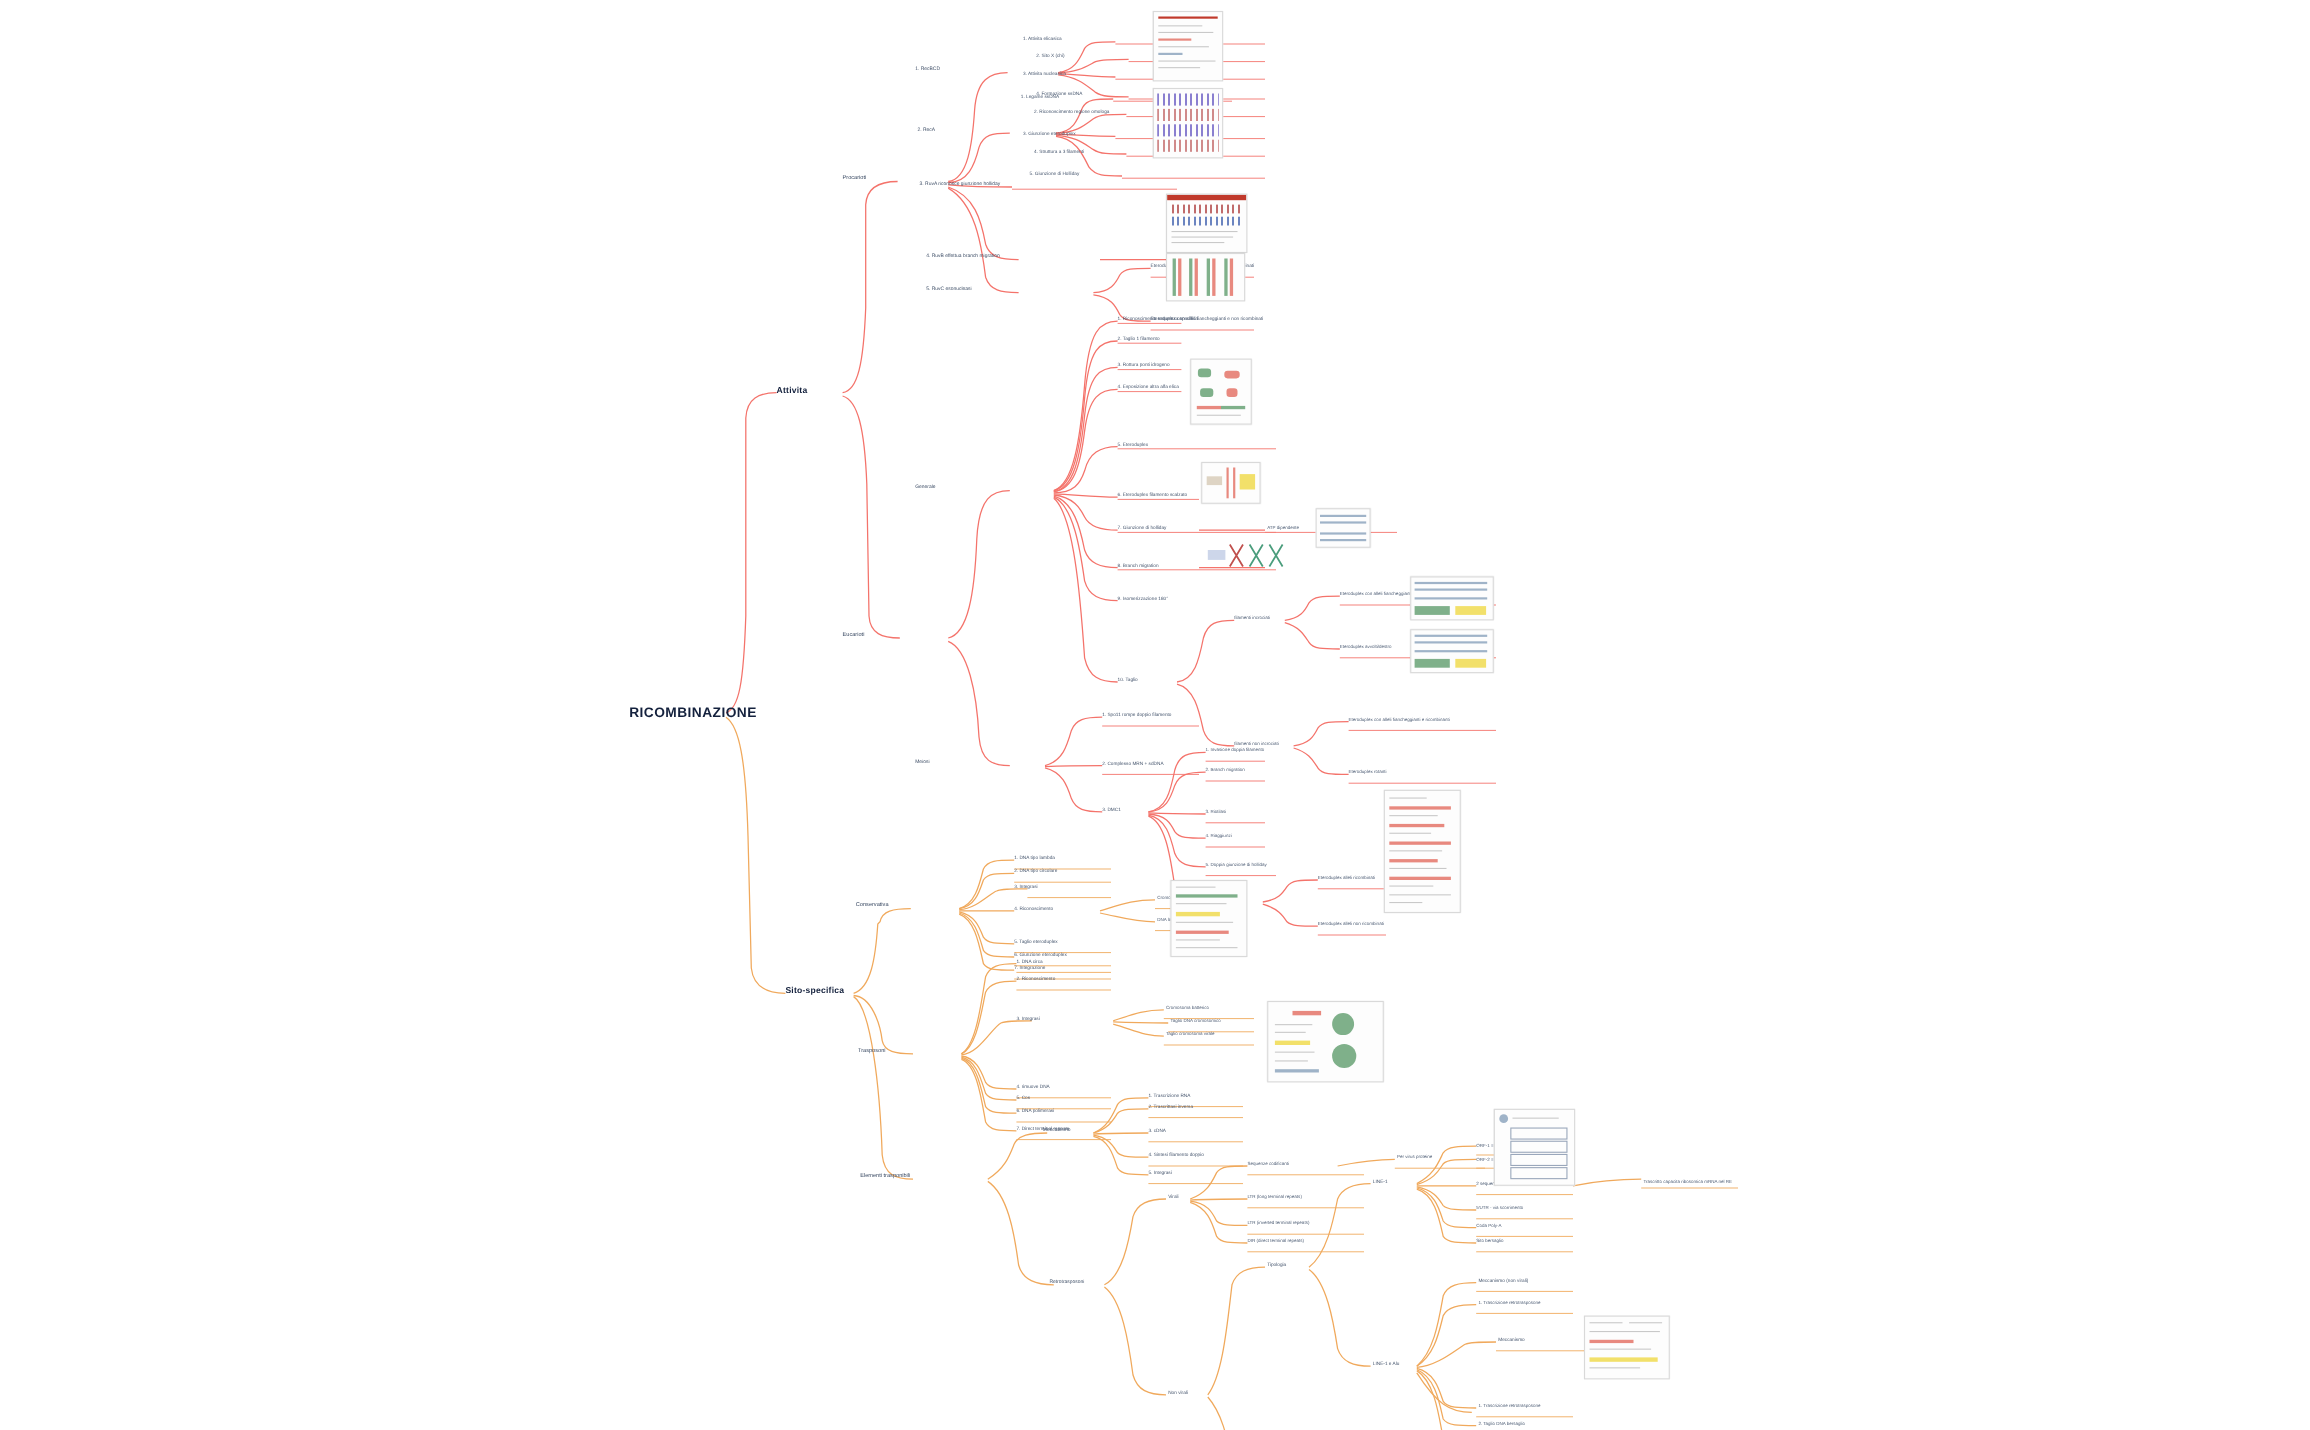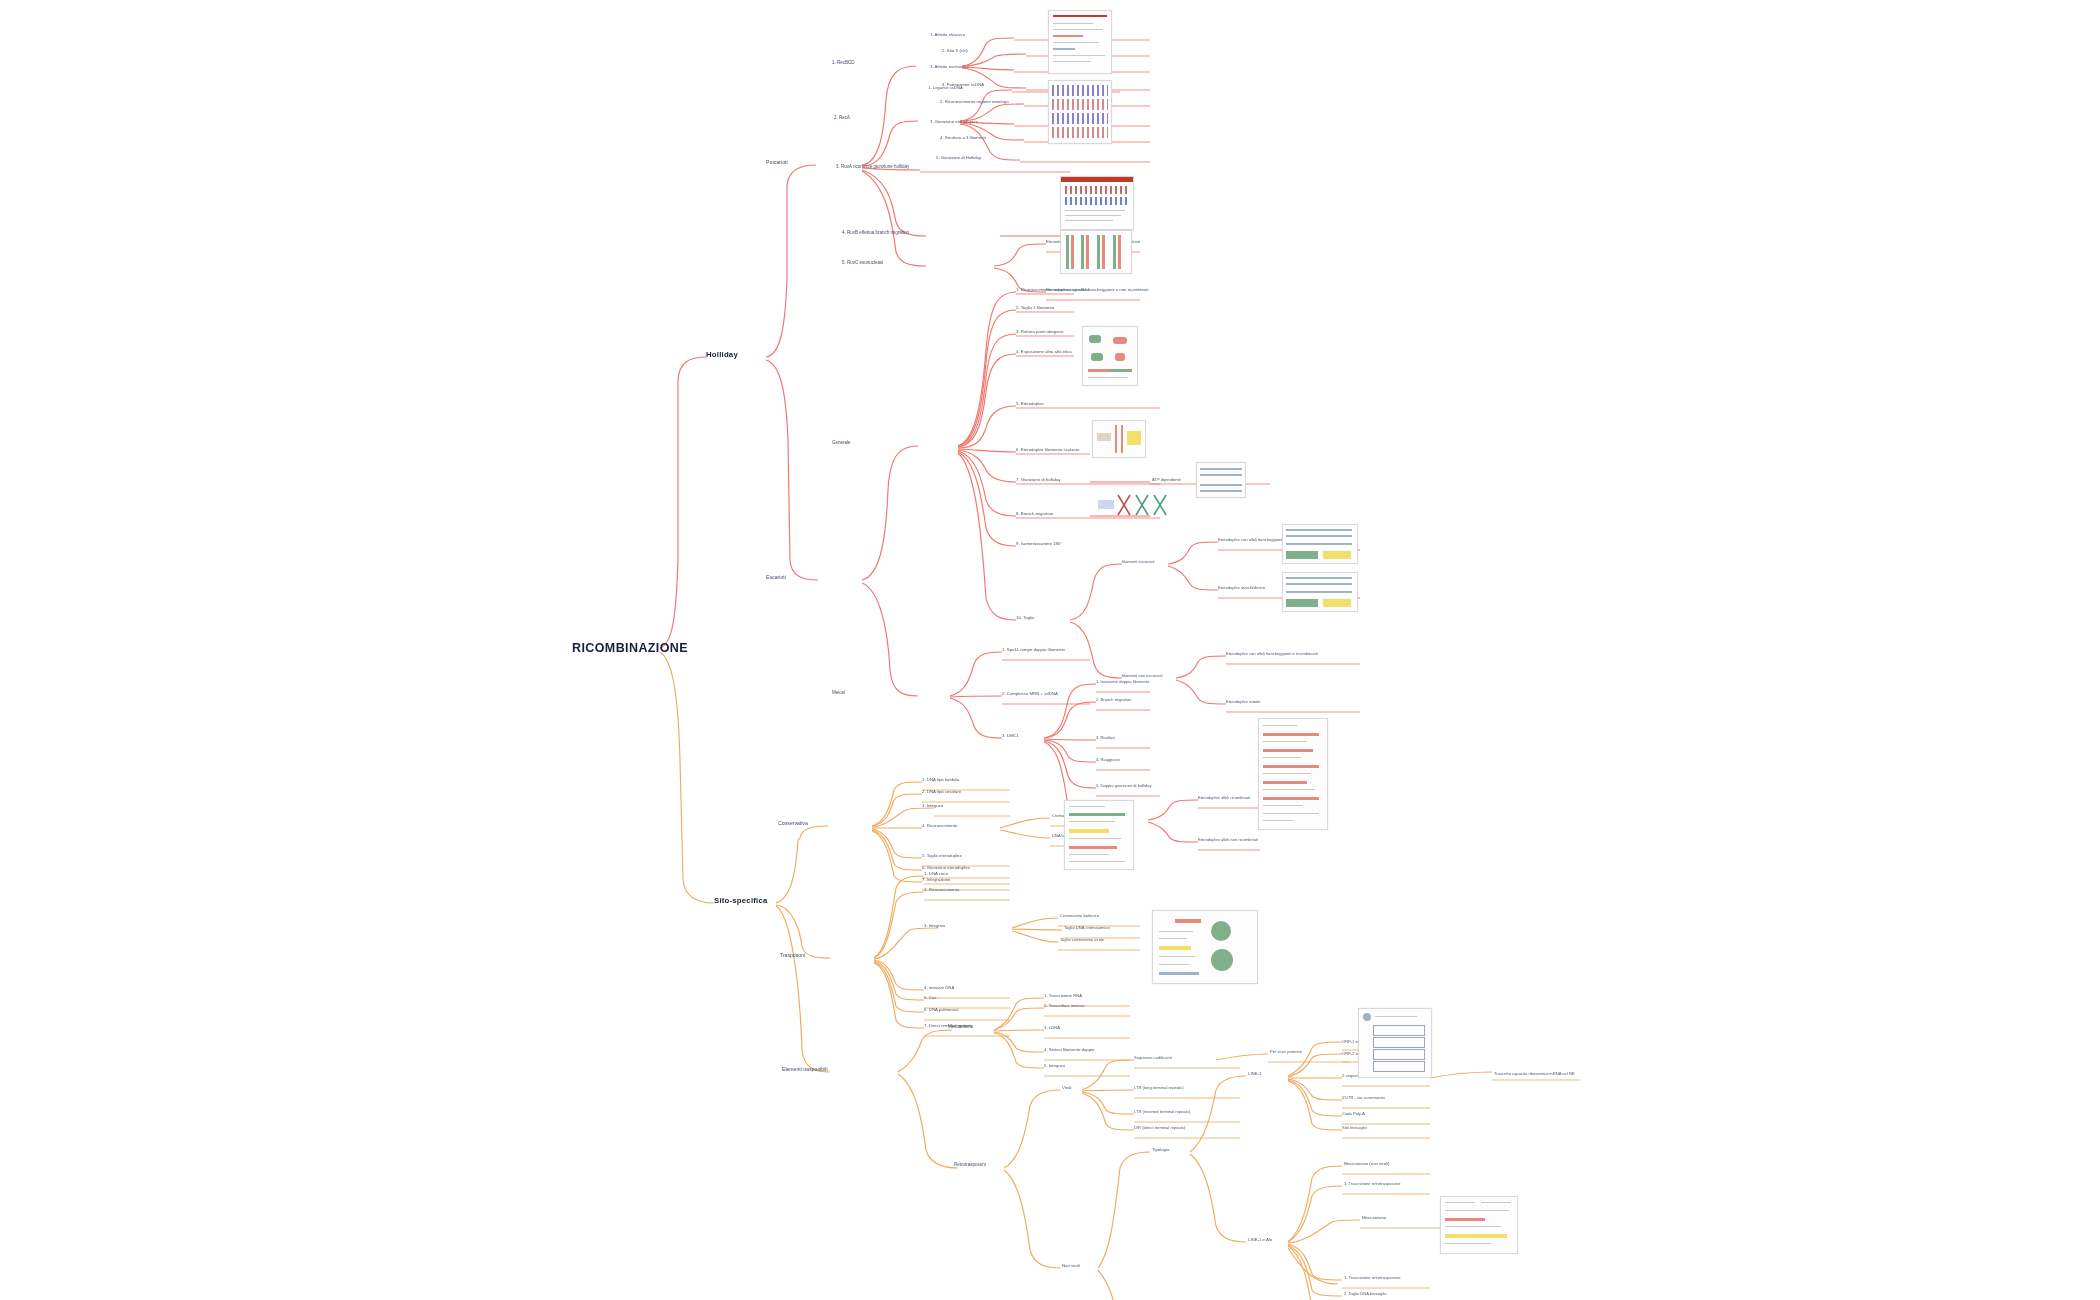--- a/index.html
+++ b/index.html
@@ -237,21 +237,21 @@
     <line x1="1342" y1="1194" x2="1430" y2="1194" stroke="#f0a95c"></line>
     <line x1="1360" y1="1228" x2="1450" y2="1228" stroke="#f0a95c"></line>
     <line x1="1342" y1="1288" x2="1430" y2="1288" stroke="#f0a95c"></line>
     <line x1="1342" y1="1304" x2="1430" y2="1304" stroke="#f0a95c"></line>
     <line x1="1342" y1="1322" x2="1430" y2="1322" stroke="#f0a95c"></line>
   </g>
 </svg>
 
 <div class="node root" style="left:572px;top:642px;">RICOMBINAZIONE</div>
 
-<div class="node lvl1" style="left:706px;top:351px;">Holliday</div>
+<div class="node lvl1" style="left:706px;top:351px;">Attivita</div>
 <div class="node lvl1" style="left:714px;top:897px;">Sito-specifica</div>
 
 <div class="node lvl2" style="left:766px;top:160px;">Procarioti</div>
 <div class="node lvl2" style="left:766px;top:575px;">Eucarioti</div>
 
 <div class="node lvl3" style="left:832px;top:61px;">1. RecBCD</div>
 <div class="node lvl3" style="left:834px;top:116px;">2. RecA</div>
 <div class="node lvl3" style="left:836px;top:165px;">3. RuvA riconosce giunzione holliday</div>
 <div class="node lvl3" style="left:842px;top:231px;">4. RuvB effettua branch migration</div>
 <div class="node lvl3" style="left:842px;top:261px;">5. RuvC esonucleasi</div>

